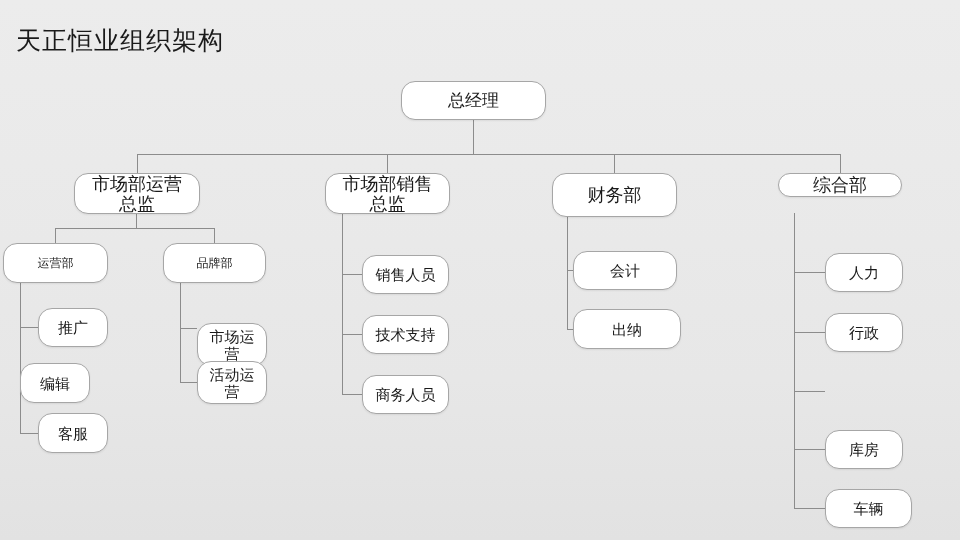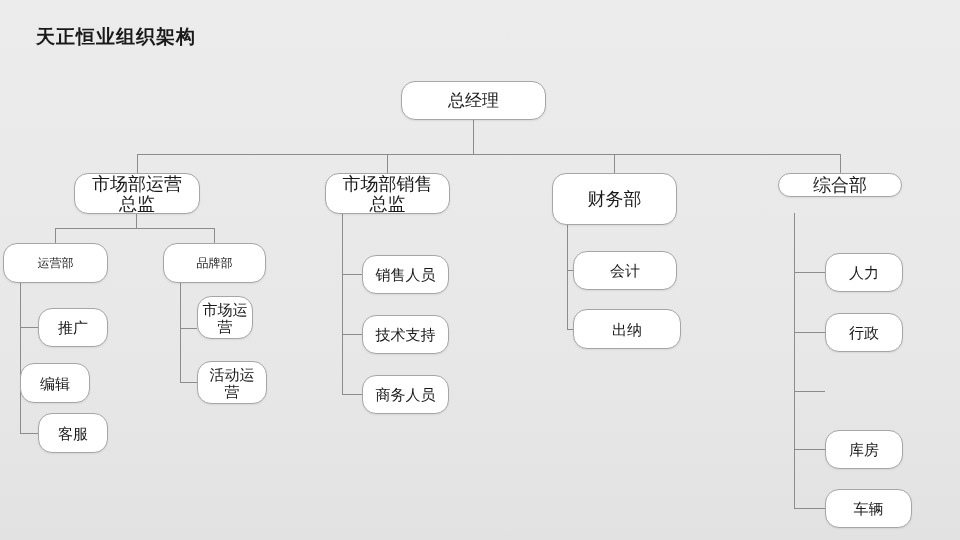--- a/index.html
+++ b/index.html
@@ -9,23 +9,23 @@
     overflow: hidden;
   }
   .slide {
     position: relative;
     width: 960px; height: 540px;
     background: linear-gradient(180deg, #ececec 0%, #e9e9e9 45%, #e7e7e7 70%, #e2e2e2 100%);
     overflow: hidden;
   }
   .slide-title {
     position: absolute;
-    left: 36px; top: 24px;
-    font-size: 19px;
-    font-weight: 700;
+    left: 16px; top: 24px;
+    font-size: 25px;
+    font-weight: 400;
     color: #1a1a1a;
     letter-spacing: 1px;
   }
   .node {
     position: absolute;
     box-sizing: border-box;
     background: #ffffff;
     border: 1px solid #a6a6a6;
     border-radius: 14px;
     display: flex;
@@ -96,21 +96,21 @@
   </div>
 
   <div class="node lv2" style="left:74px;top:173px;width:126px;height:41px">
     <span class="node-label">市场部运营
 总监</span>
   </div>
   <div class="node lv2" style="left:325px;top:173px;width:125px;height:41px">
     <span class="node-label">市场部销售
 总监</span>
   </div>
-  <div class="node lv2" style="left:552px;top:173px;width:125px;height:52px">
+  <div class="node lv2" style="left:552px;top:173px;width:125px;height:44px">
     <span class="node-label">财务部</span>
   </div>
   <div class="node lv2" style="left:778px;top:173px;width:124px;height:24px">
     <span class="node-label">综合部</span>
   </div>
 
   <div class="node lv3" style="left:3px;top:243px;width:105px;height:40px">
     <span class="node-label">运营部</span>
   </div>
   <div class="node lv3" style="left:163px;top:243px;width:103px;height:40px">
@@ -120,21 +120,21 @@
   <div class="node lv4" style="left:38px;top:308px;width:70px;height:39px">
     <span class="node-label">推广</span>
   </div>
   <div class="node lv4" style="left:20px;top:363px;width:70px;height:40px">
     <span class="node-label">编辑</span>
   </div>
   <div class="node lv4" style="left:38px;top:413px;width:70px;height:40px">
     <span class="node-label">客服</span>
   </div>
 
-  <div class="node lv4" style="left:197px;top:296px;width:56px;height:43px">
+  <div class="node lv4" style="left:197px;top:323px;width:70px;height:43px">
     <span class="node-label">市场运
 营</span>
   </div>
   <div class="node lv4" style="left:197px;top:361px;width:70px;height:43px">
     <span class="node-label">活动运
 营</span>
   </div>
 
   <div class="node lv4" style="left:362px;top:255px;width:87px;height:39px">
     <span class="node-label">销售人员</span>

